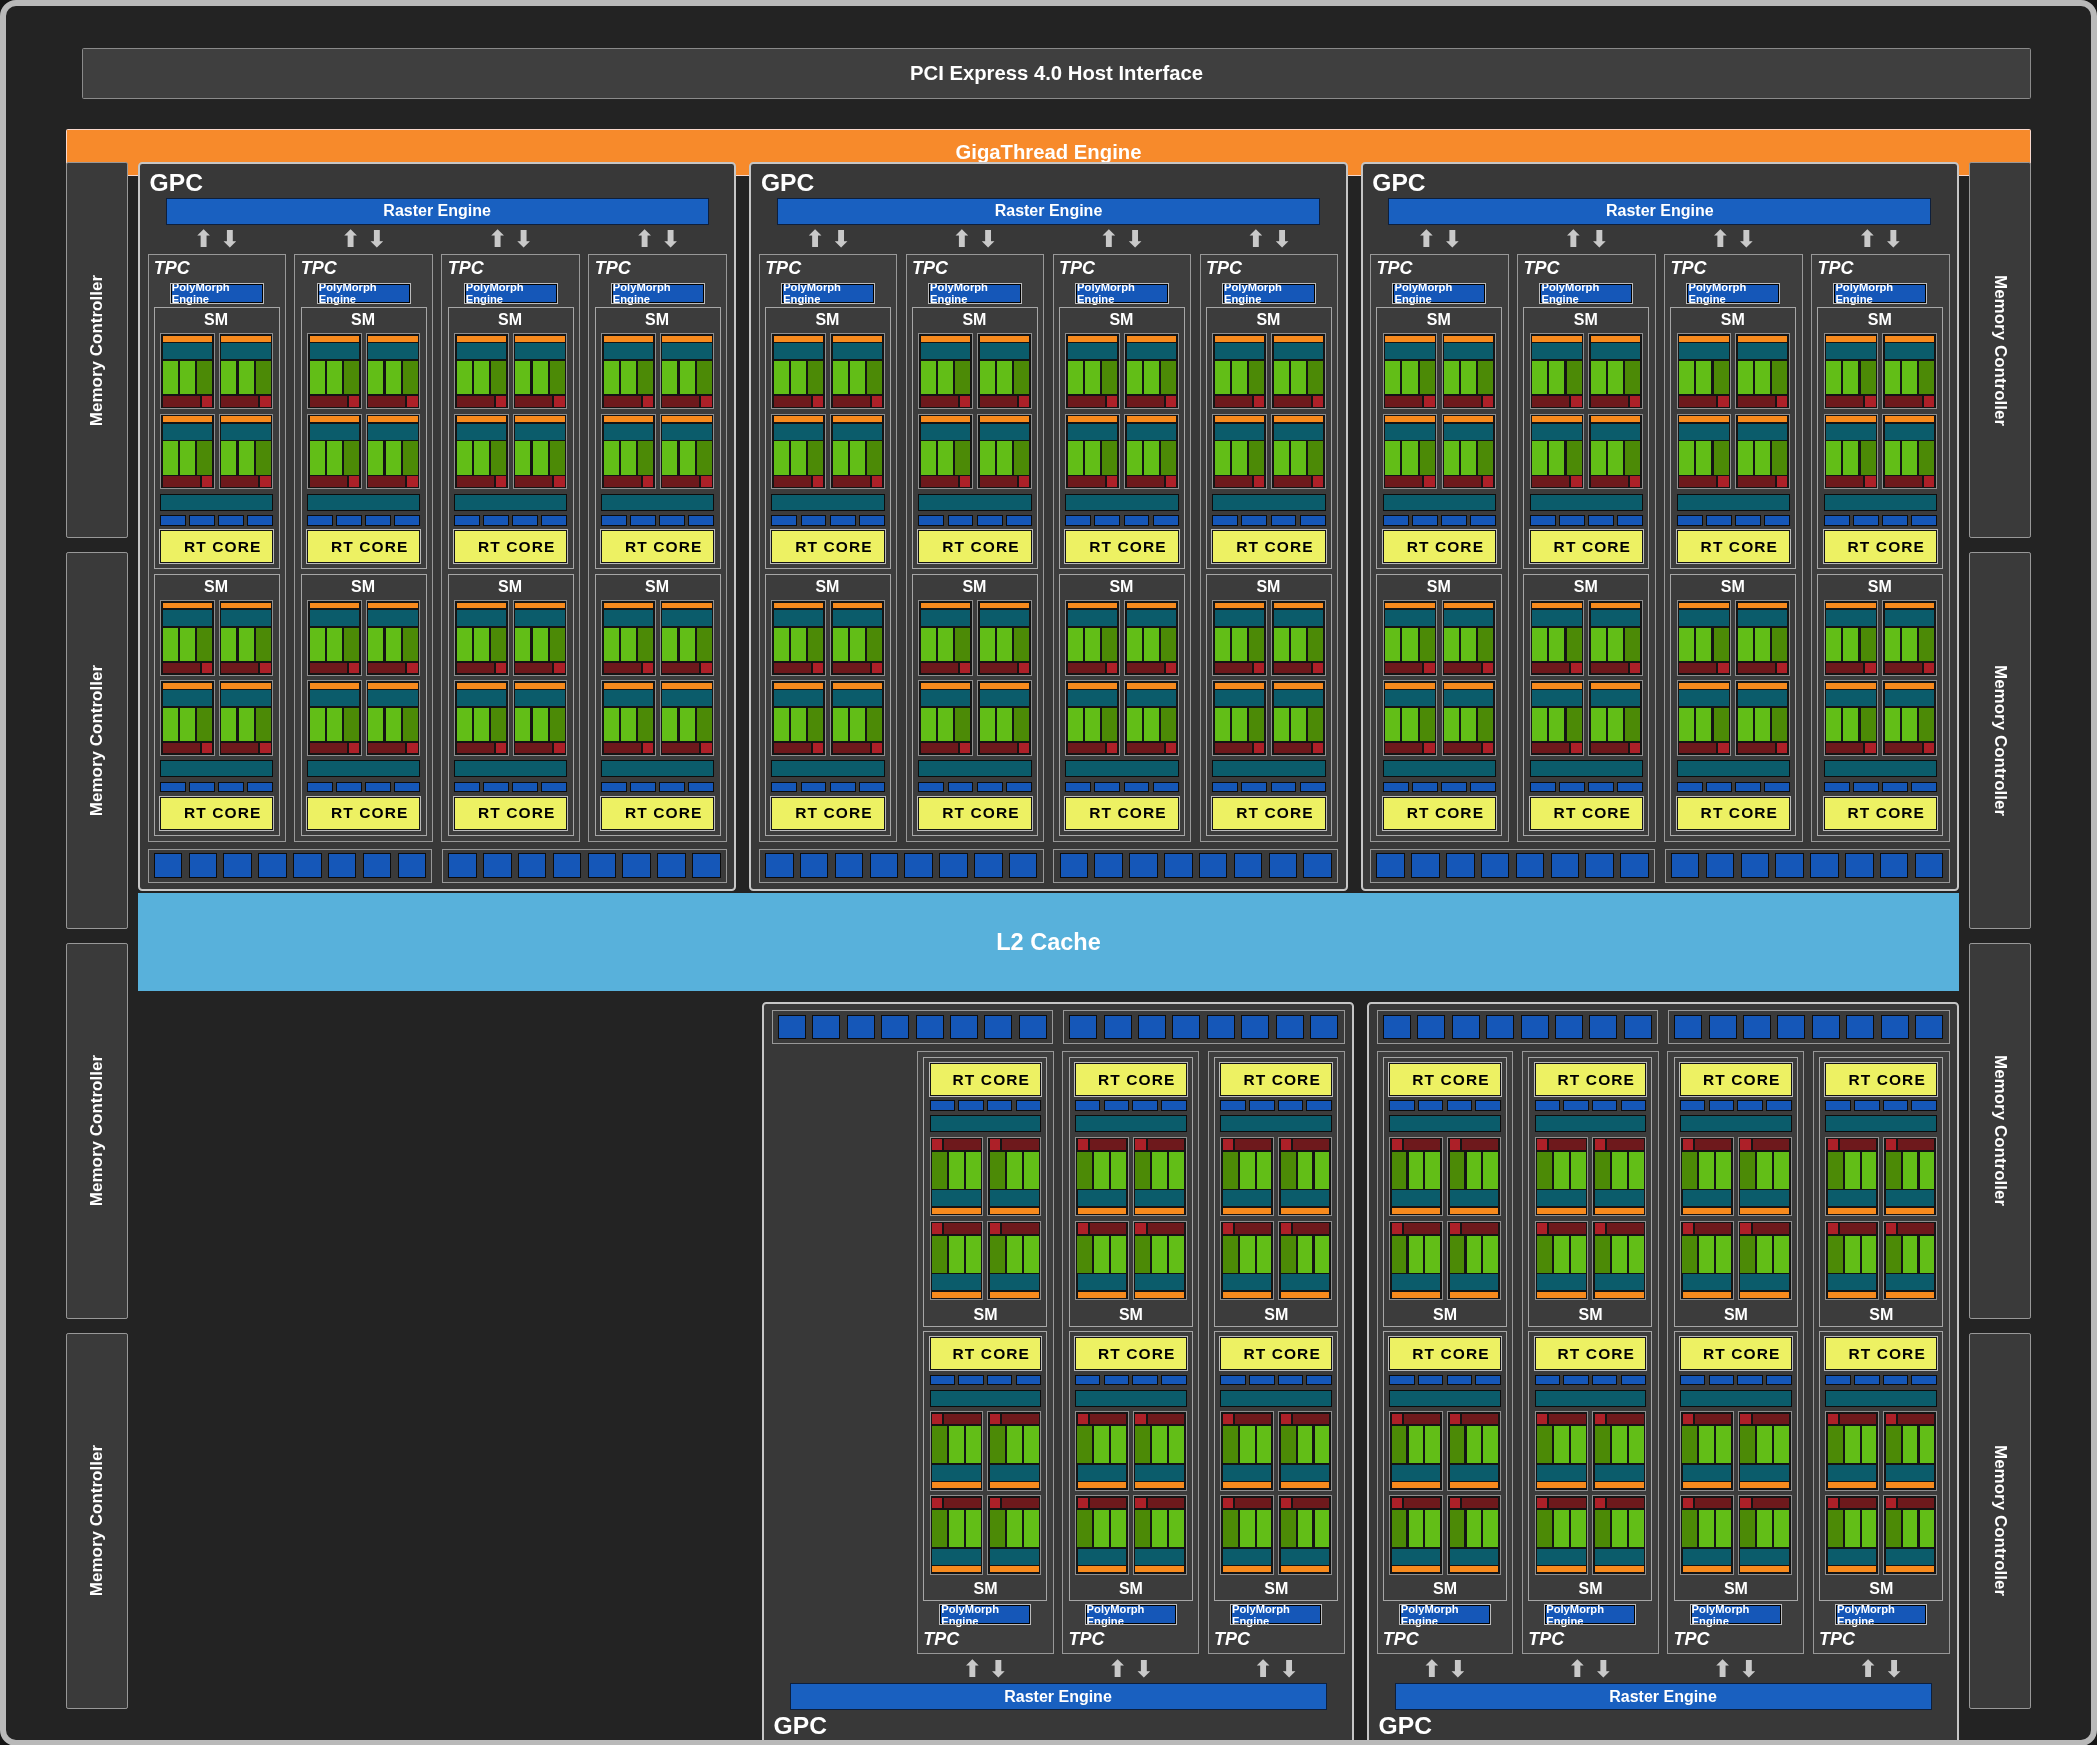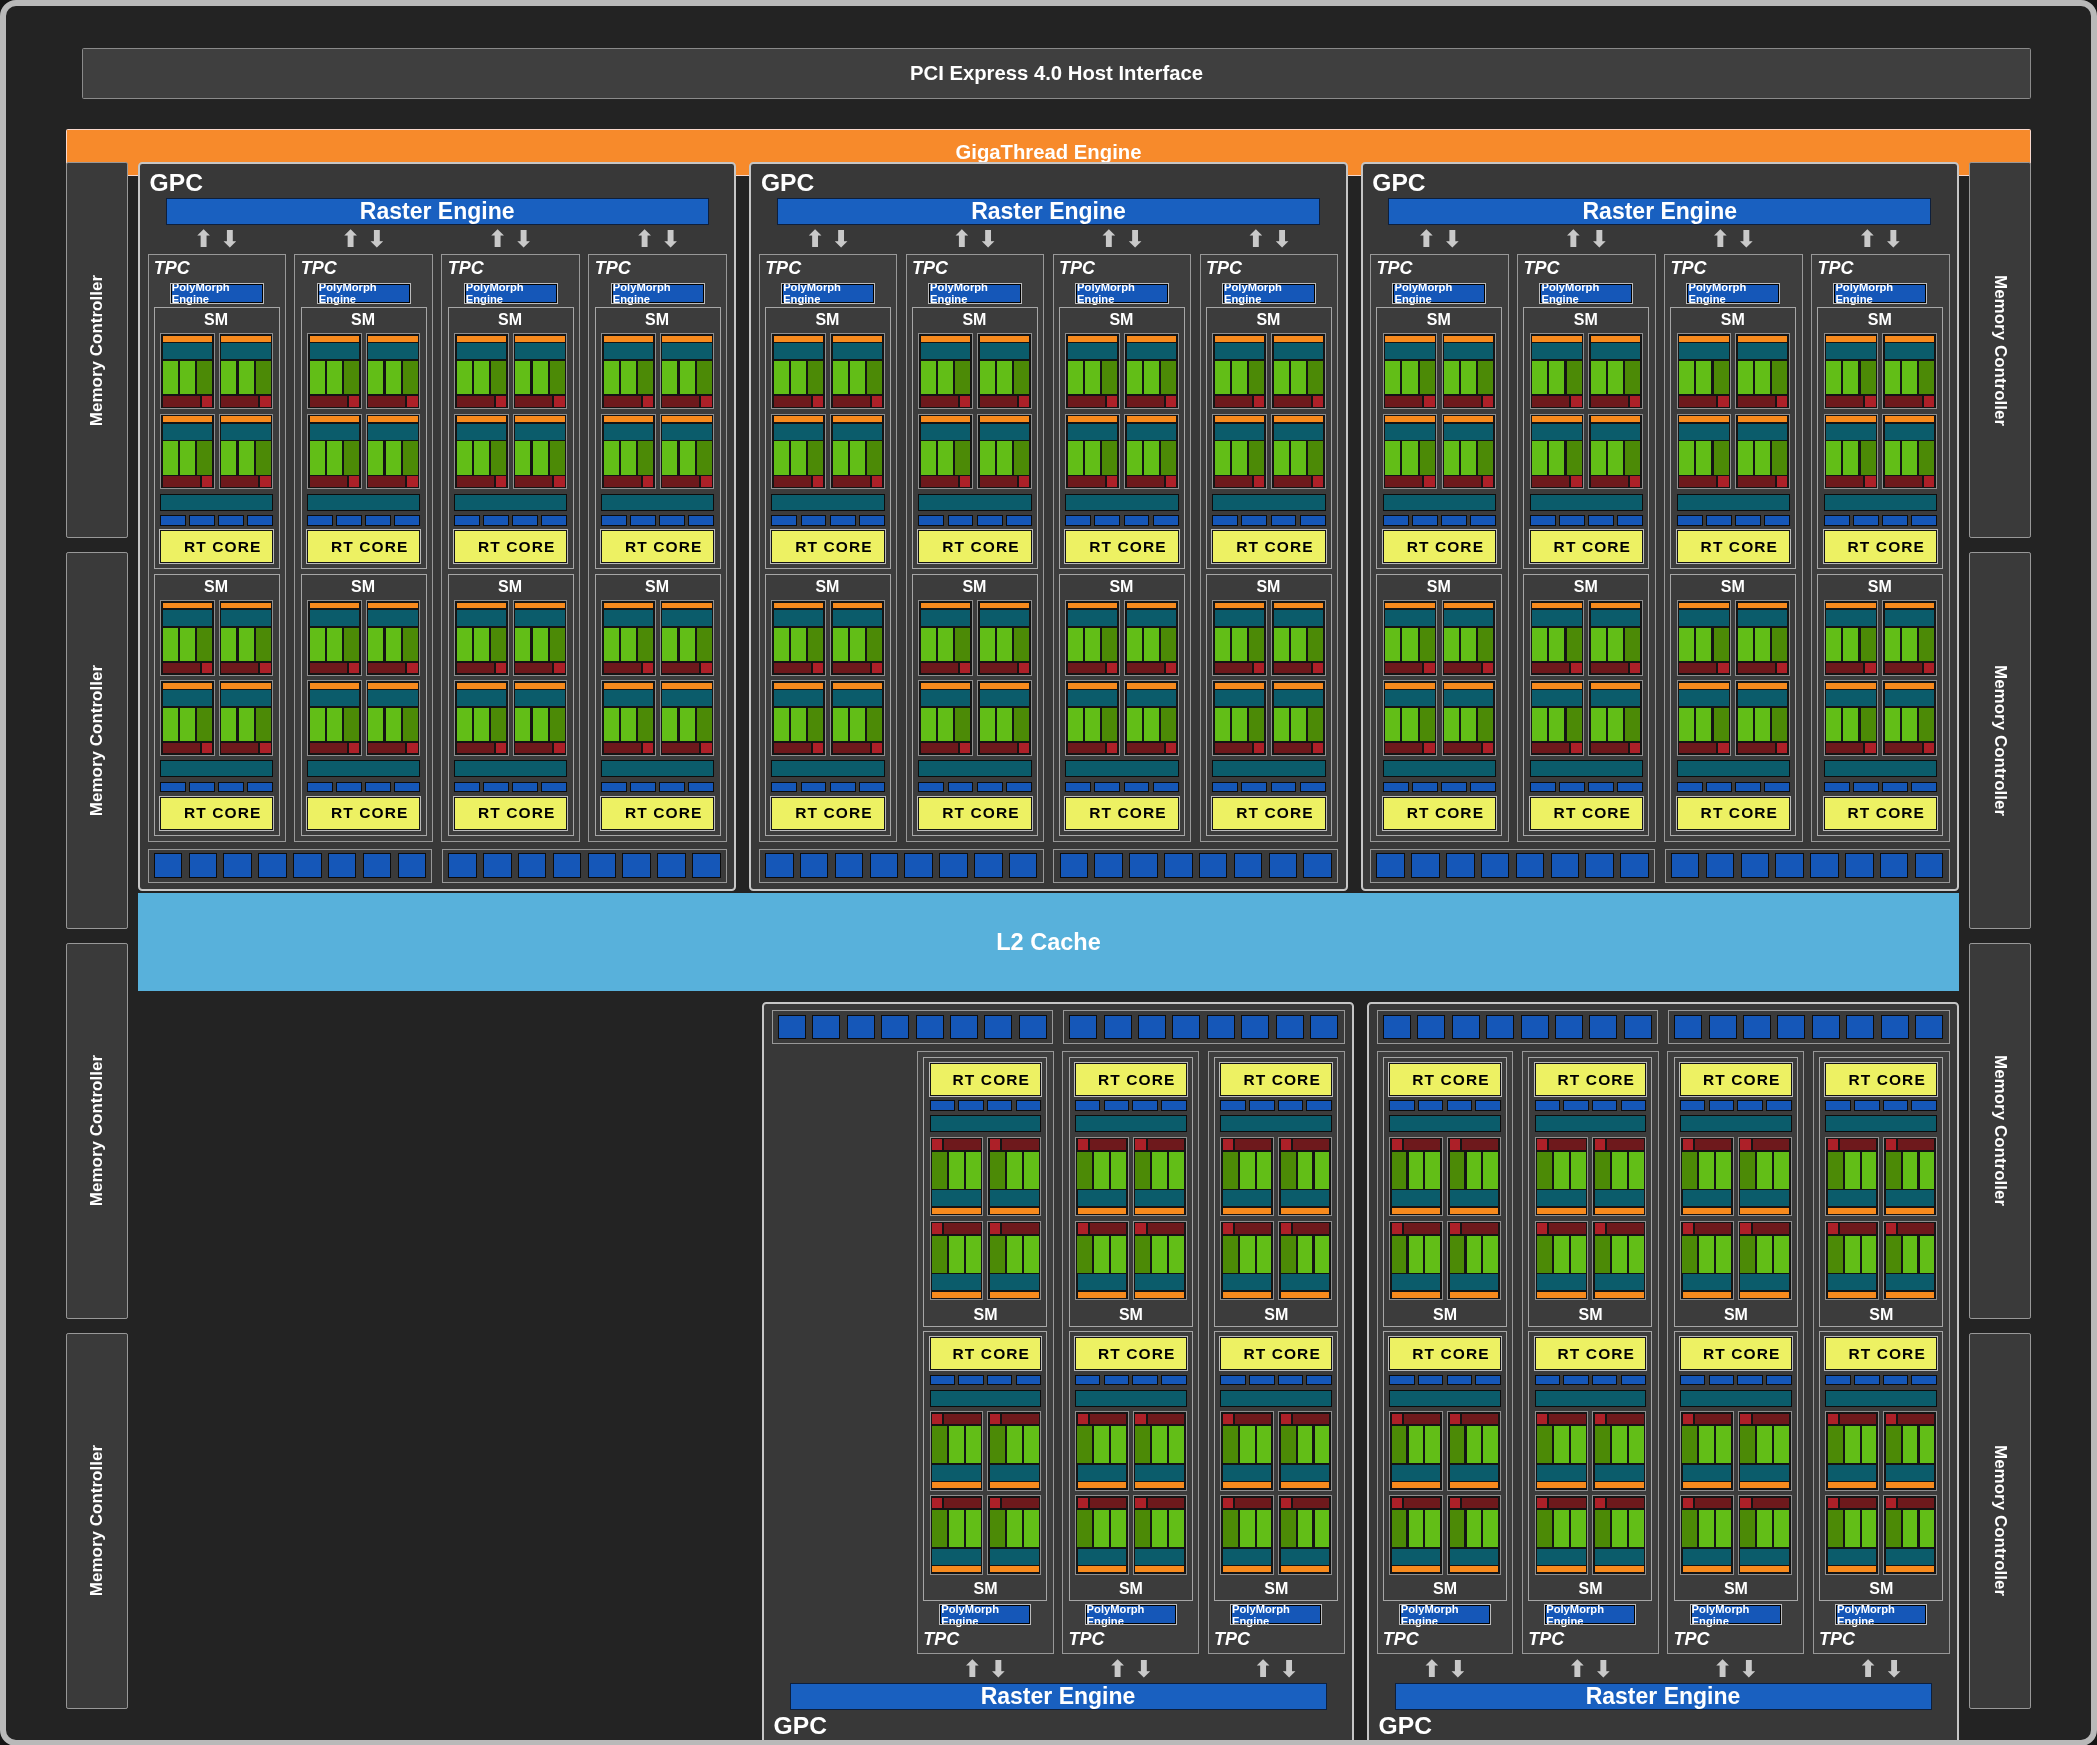--- a/index.html
+++ b/index.html
@@ -30,21 +30,21 @@
   .gpcrow.top{height:729px;}
   .l2{height:98px;margin-top:2.1px;background:#58b1db;
     display:flex;align-items:center;justify-content:center;font-size:23.5px;}
   .gpcrow.bottom{flex:1;margin-top:10.7px;margin-left:624px;}
   
   .gpc{flex:1;min-width:0;background:#383838;border:2.1px solid #c6c6c6;border-radius:4.3px;
     padding:3.2px 7.5px 6.4px 7.5px;display:flex;flex-direction:column;}
   .gpc.flip{flex-direction:column-reverse;padding:6.4px 7.5px 3.2px 7.5px;}
   .gpc-label{height:31px;line-height:31px;font-size:24.6px;padding-left:2.1px;}
   .raster{height:24.6px;margin:0 18px;background:#1960c0;border:1.1px solid #0d1f3c;
-    display:flex;align-items:center;justify-content:center;font-size:23px;}
+    display:flex;align-items:center;justify-content:center;font-size:16px;}
   .tpcrow{flex:1;display:flex;gap:8.6px;min-height:0;}
   .tpc-wrap{flex:1;min-width:0;display:flex;flex-direction:column;}
   .gpc.flip .tpc-wrap{flex-direction:column-reverse;}
   .arrows{height:29px;display:flex;align-items:center;justify-content:center;gap:6.4px;
     color:#c9c9c9;font-size:23.5px;font-family:"DejaVu Sans",sans-serif;}
   
   .tpc{flex:1;min-height:0;background:#3e3e3e;border:1.6px solid #989898;
     padding:3.2px 5.3px 5.3px 5.3px;display:flex;flex-direction:column;gap:4.3px;}
   .tpc.flip{flex-direction:column-reverse;padding:5.3px 5.3px 3.2px 5.3px;}
   .tpc-label{height:21.4px;line-height:21.4px;font-size:18px;font-style:italic;}

